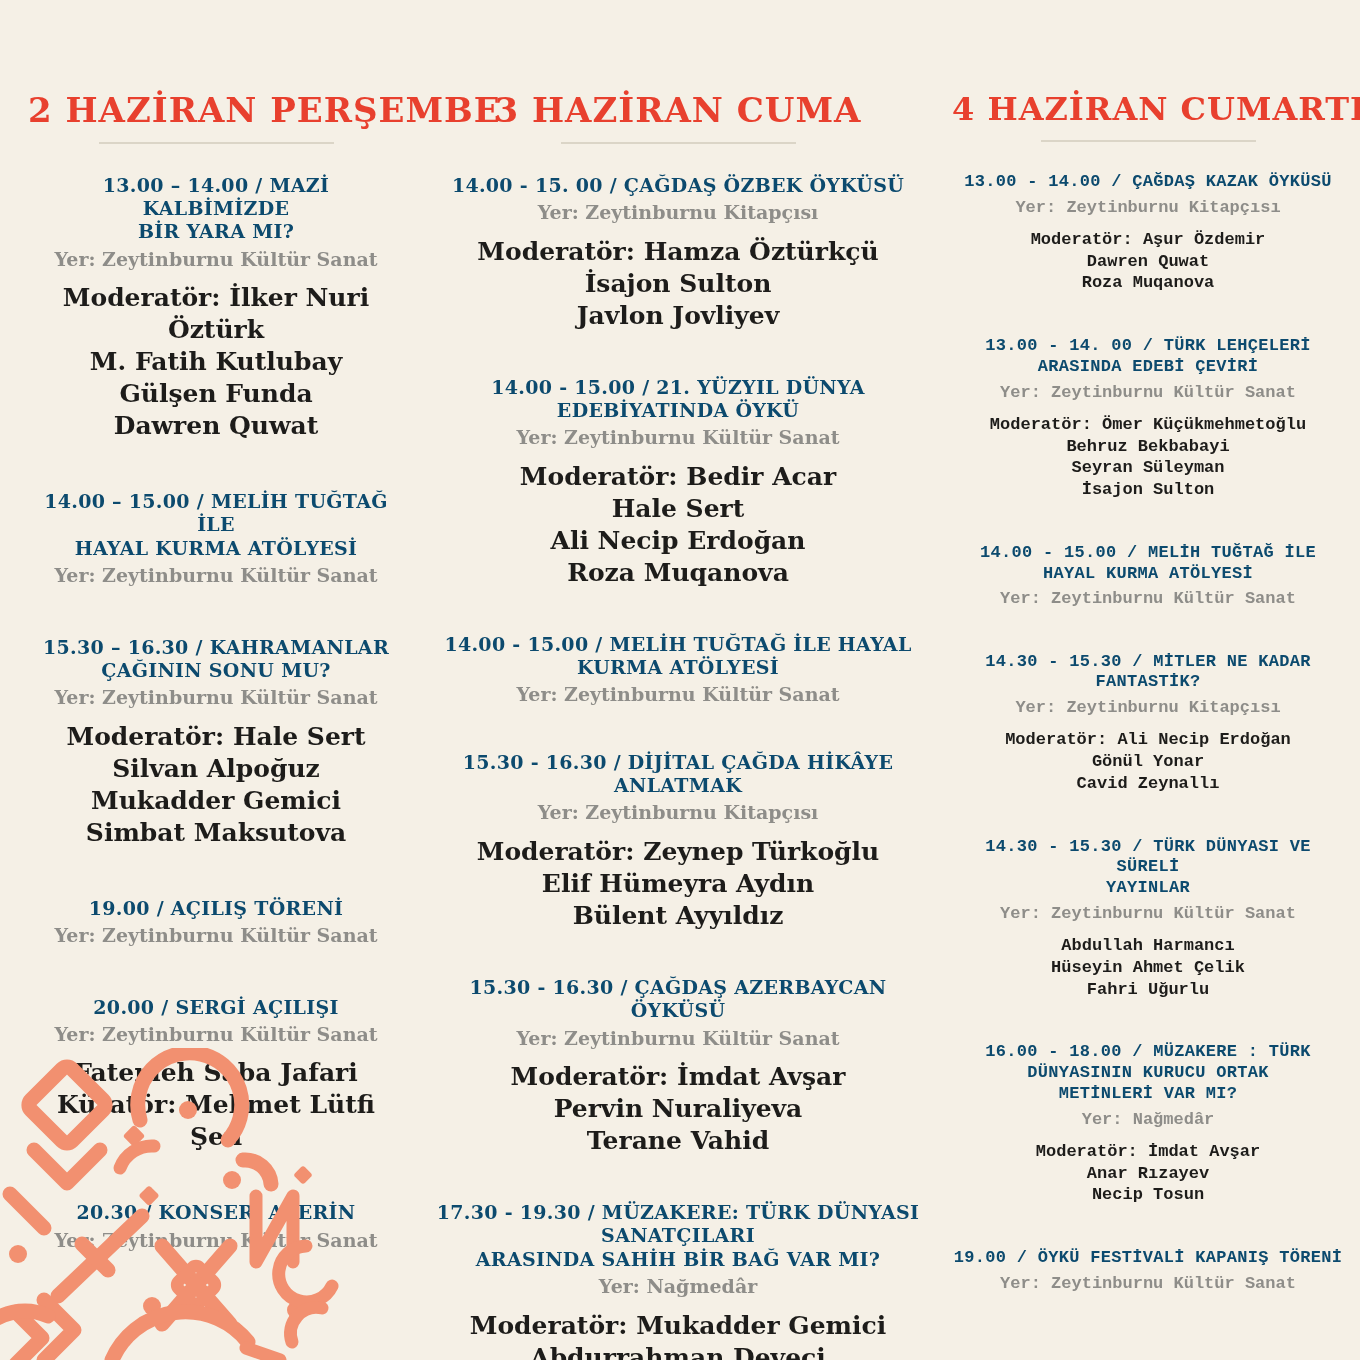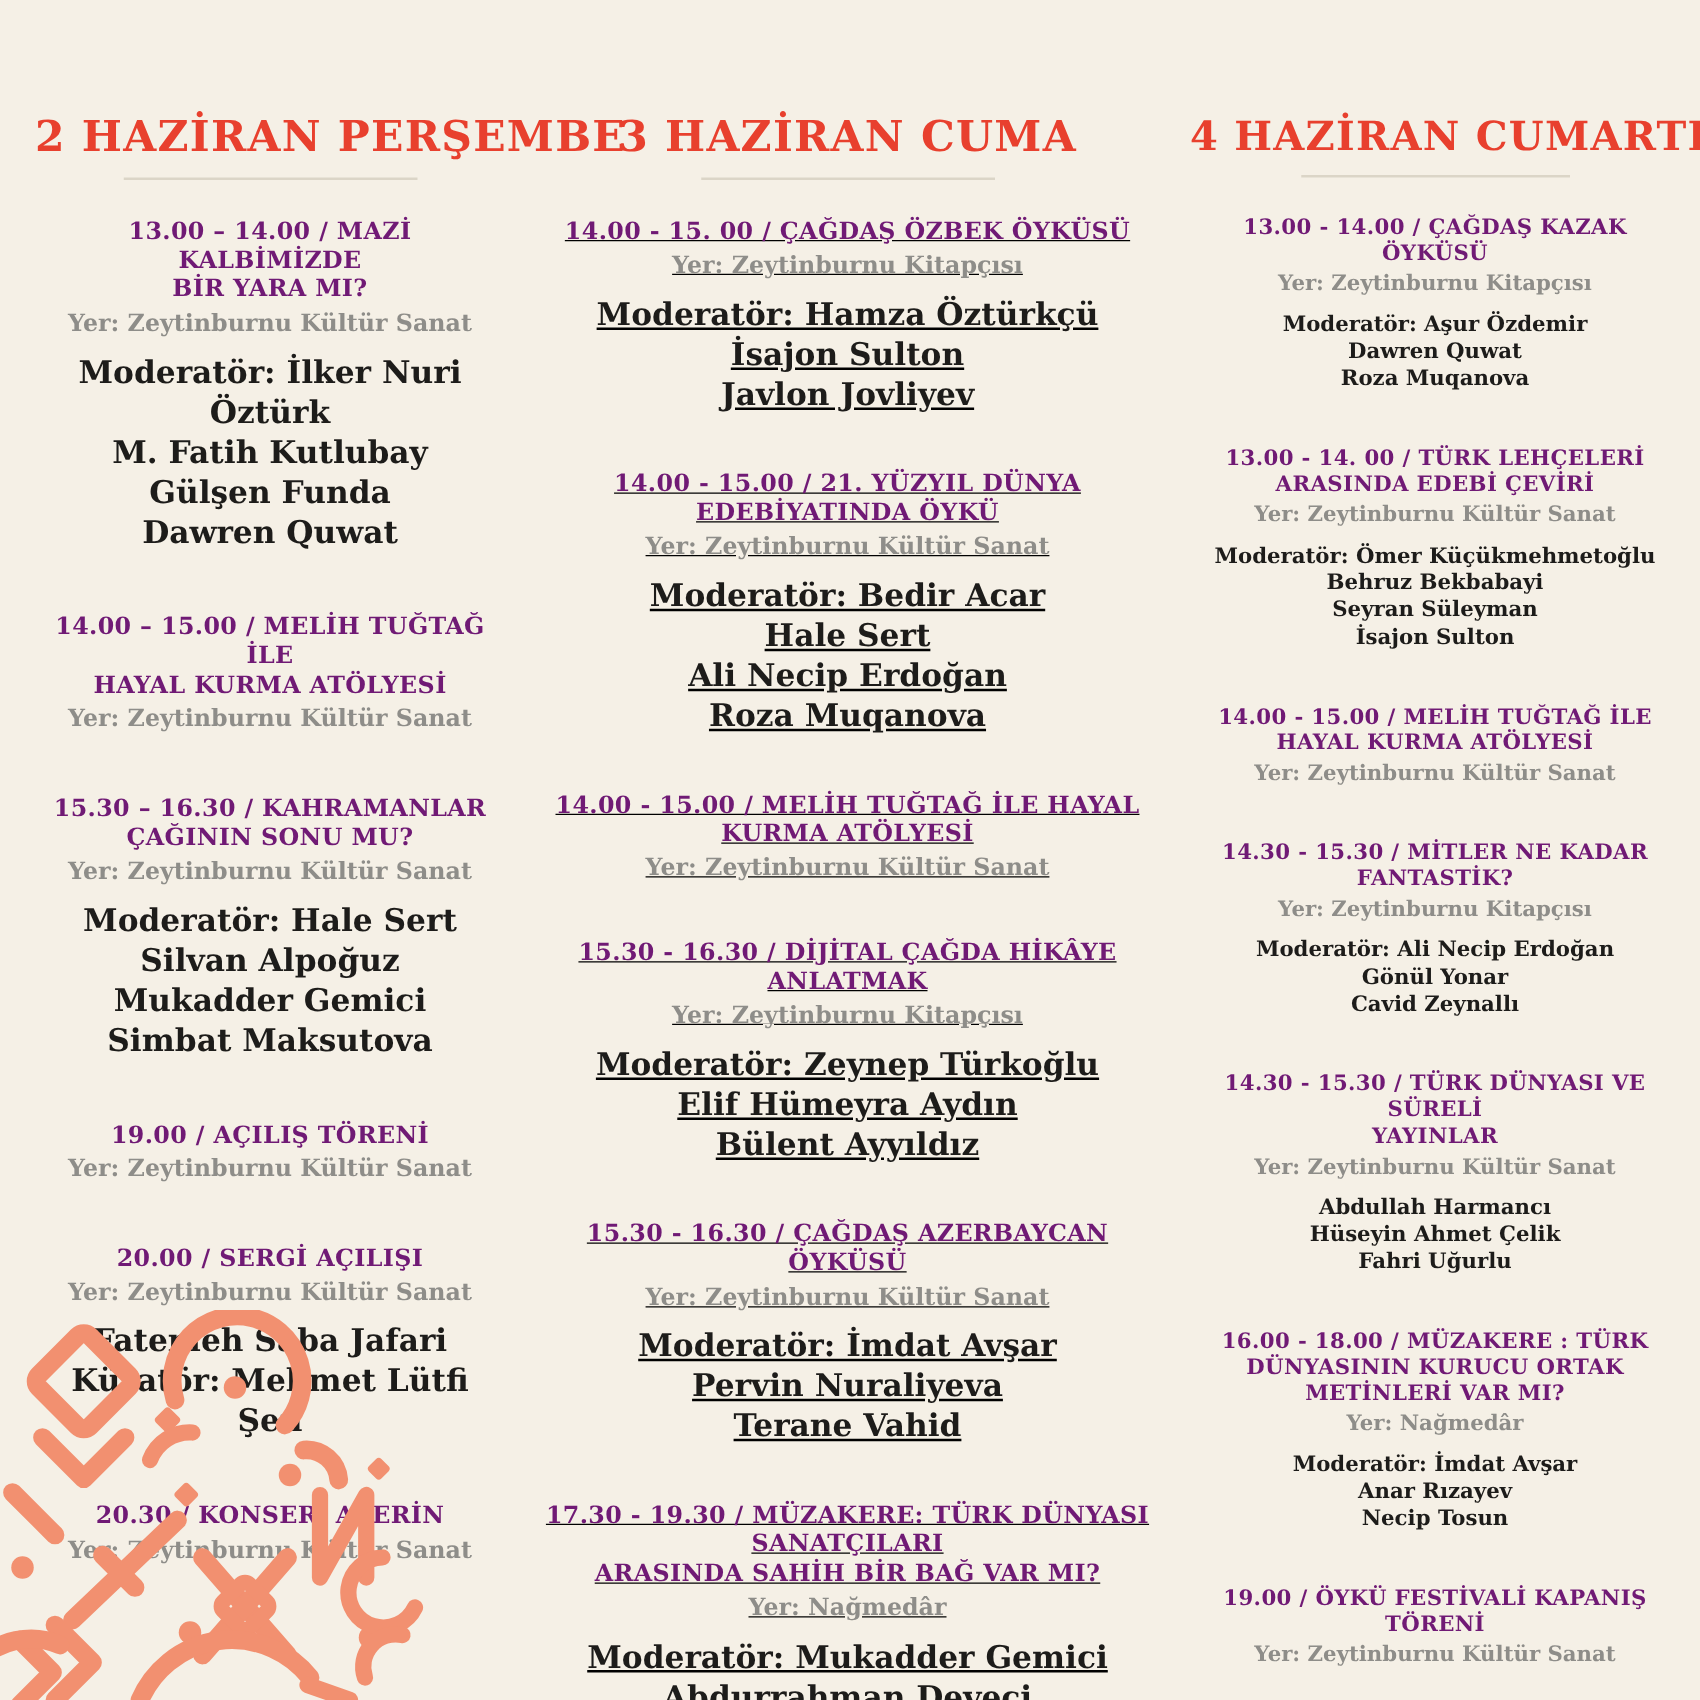--- a/index.html
+++ b/index.html
@@ -37,48 +37,48 @@
 
   .divider {
     width: 235px;
     height: 2px;
     background: #DBD5C7;
     margin: 0 auto 30px auto;
   }
   .col-2 .divider { width: 215px; }
 
   .event { margin-bottom: 48px; }
-  .col-1 .event { margin-bottom: 44px; text-decoration: underline; }
+  .col-1 .event { margin-bottom: 44px; }
   .col-2 .event { margin-bottom: 42px; }
 
   .event-title {
     font-size: 19px;
     font-weight: bold;
     line-height: 1.22;
     letter-spacing: 0.3px;
-    color: #701a75;
+    color: #0c4a6e;
     white-space: pre-line;
   }
   .event-venue {
     font-size: 19px;
     font-weight: bold;
     line-height: 1.25;
     color: #8E8D89;
     margin-top: 4px;
   }
   .event-people { margin-top: 11px; }
   .person {
     font-size: 25px;
     font-weight: bold;
     line-height: 1.28;
     color: #1D1C1A;
   }
   .col-2 .event-title,
   .col-2 .event-venue,
-  .col-2 .person { font-size: 17px; }
+  .col-2 .person { font-size: 17px; font-family: Liberation Mono, monospace; }
 
   .ornament {
     position: absolute;
     left: 0;
     bottom: 0;
     width: 340px;
     height: 312px;
     color: #F29070;
   }
   .ornament * { vector-effect: non-scaling-stroke; }

